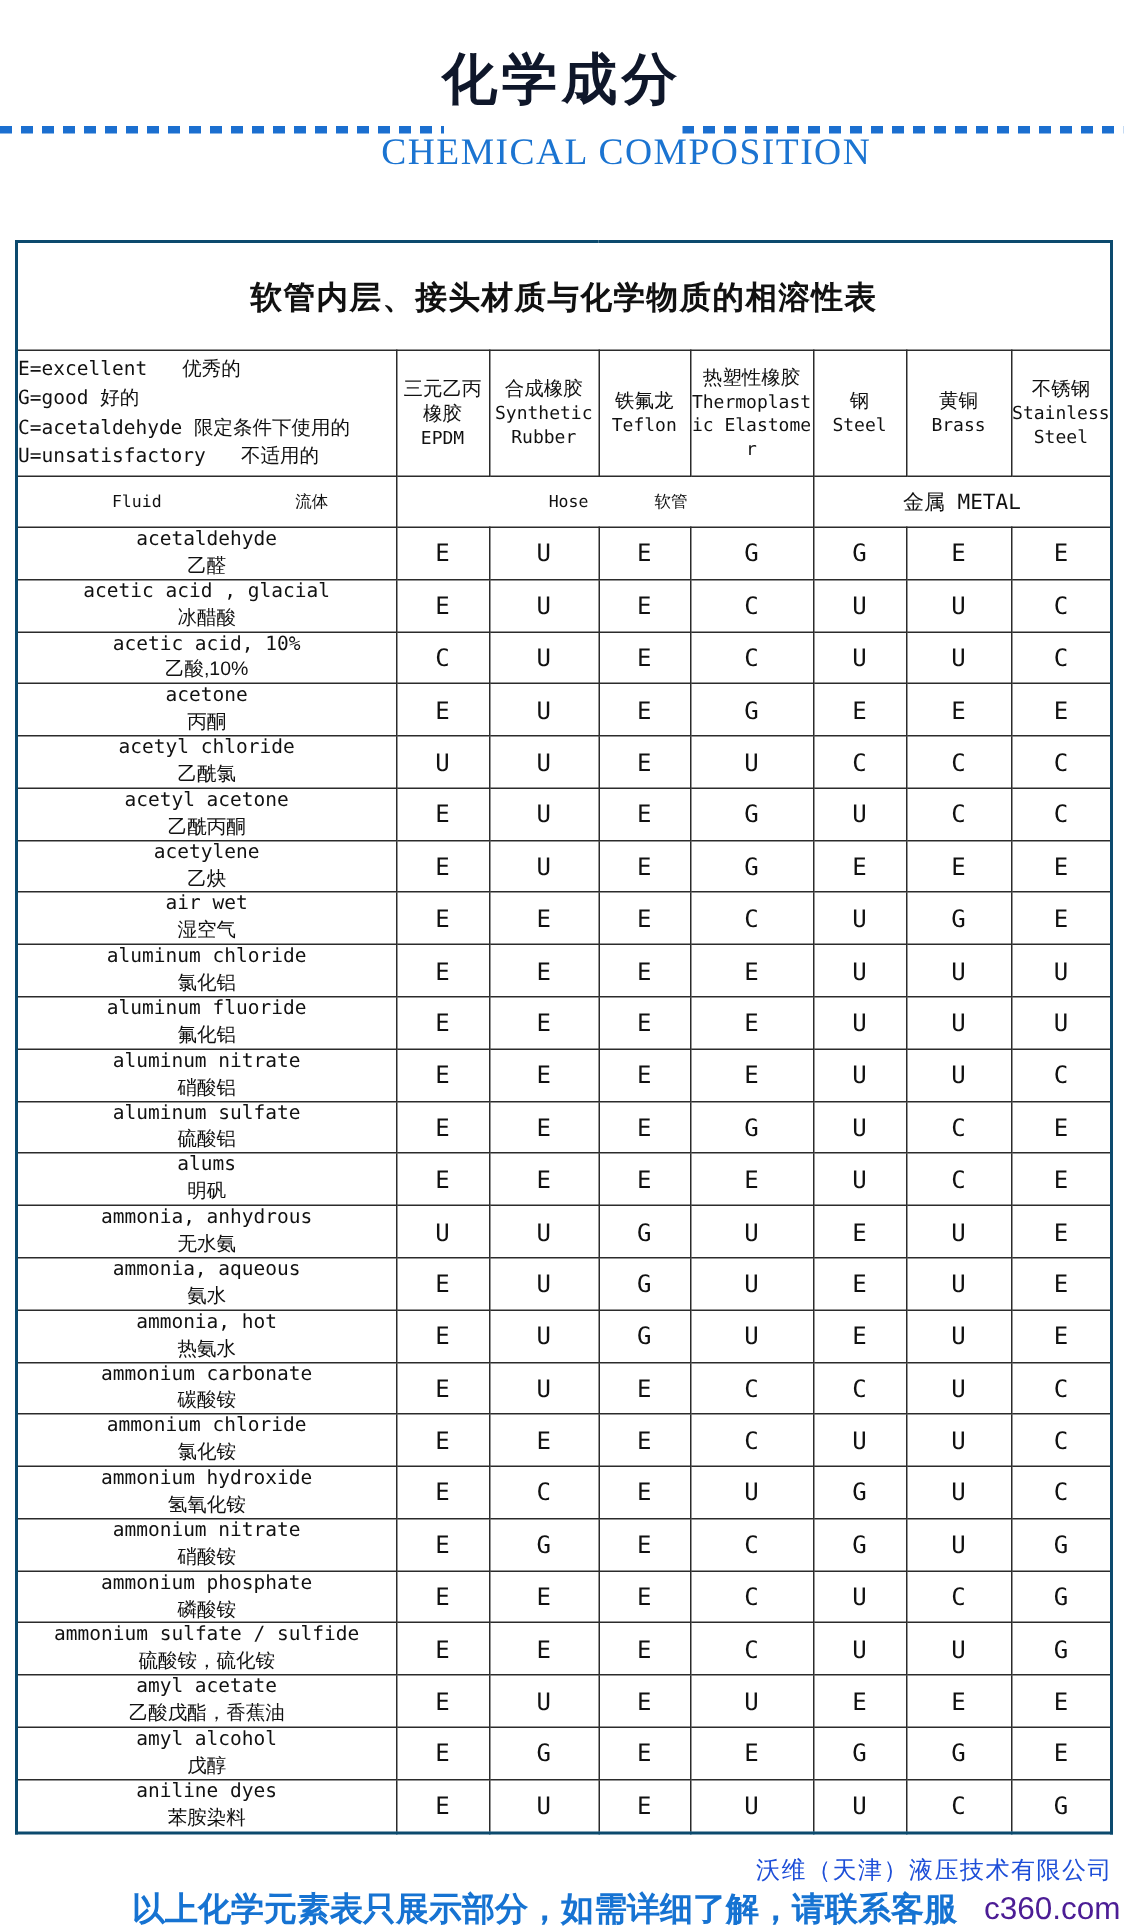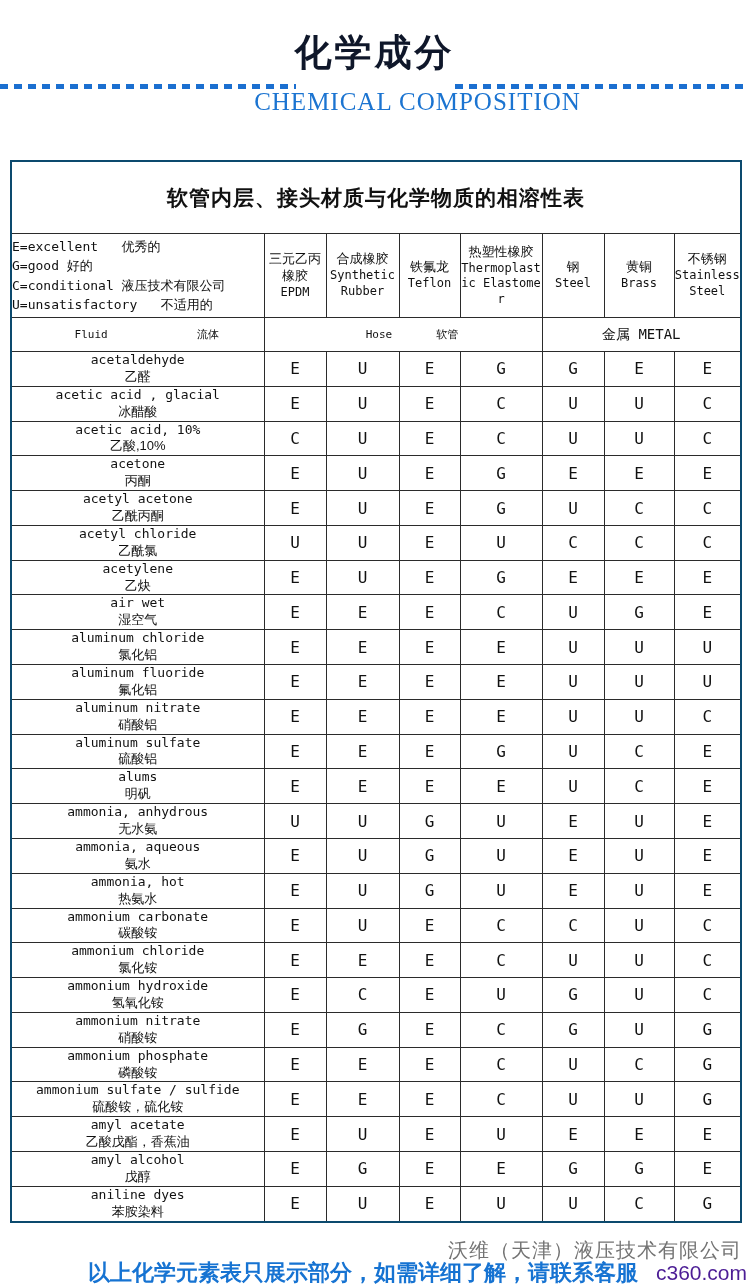--- a/index.html
+++ b/index.html
@@ -82,21 +82,21 @@
     font-size:13px; line-height:1.3;
   }
   .name-cell .zh { font-size:13px; line-height:1.3; }
   .rating-cell {
     font-family:"DejaVu Sans Mono", monospace;
     font-size:16px;
   }
   
   .company {
     position:absolute; top:1237px; right:7px;
-    color:#737373; font-size:20px; letter-spacing:1px;
+    color:#1d4ed8; font-size:16px; letter-spacing:1px;
     z-index:0;
   }
   .site-watermark {
     position:absolute; top:1261px; right:2px;
     color:#4c1d95; font-size:21px;
     z-index:0;
   }
   .notice {
     position:absolute; top:1258px; left:88px;
     color:#1673d2; font-size:22px; font-weight:700;
@@ -127,21 +127,21 @@
       <col style="width:67px">
     </colgroup>
     <thead>
       <tr>
         <th colspan="8" class="caption">软管内层、接头材质与化学物质的相溶性表</th>
       </tr>
       <tr id="materials-row">
         <th class="legend" id="legend-cell">
             <div>E=excellent   优秀的</div>
             <div>G=good 好的</div>
-            <div>C=conditional 液压技术有限公司</div>
+            <div>C=acetaldehyde 限定条件下使用的</div>
             <div>U=unsatisfactory   不适用的</div>
           </th>
       <th class="mat">
             <div class="mat-zh">三元乙丙橡胶</div>
             <div class="mat-en">EPDM</div>
           </th>
           <th class="mat">
             <div class="mat-zh">合成橡胶</div>
             <div class="mat-en">Synthetic Rubber</div>
           </th>
@@ -230,41 +230,41 @@
           <td class="rating-cell">E</td>
           <td class="rating-cell">U</td>
           <td class="rating-cell">E</td>
           <td class="rating-cell">G</td>
           <td class="rating-cell">E</td>
           <td class="rating-cell">E</td>
           <td class="rating-cell">E</td>
         </tr>
         <tr>
           <td class="name-cell">
+            <div class="en">acetyl chloride</div>
+            <div class="zh">乙酰氯</div>
+          </td>
+          <td class="rating-cell">U</td>
+          <td class="rating-cell">U</td>
+          <td class="rating-cell">E</td>
+          <td class="rating-cell">U</td>
+          <td class="rating-cell">C</td>
+          <td class="rating-cell">C</td>
+          <td class="rating-cell">C</td>
+        </tr>
+        <tr>
+          <td class="name-cell">
             <div class="en">acetyl acetone</div>
             <div class="zh">乙酰丙酮</div>
           </td>
           <td class="rating-cell">E</td>
           <td class="rating-cell">U</td>
           <td class="rating-cell">E</td>
           <td class="rating-cell">G</td>
           <td class="rating-cell">U</td>
-          <td class="rating-cell">C</td>
-          <td class="rating-cell">C</td>
-        </tr>
-        <tr>
-          <td class="name-cell">
-            <div class="en">acetyl chloride</div>
-            <div class="zh">乙酰氯</div>
-          </td>
-          <td class="rating-cell">U</td>
-          <td class="rating-cell">U</td>
-          <td class="rating-cell">E</td>
-          <td class="rating-cell">U</td>
-          <td class="rating-cell">C</td>
           <td class="rating-cell">C</td>
           <td class="rating-cell">C</td>
         </tr>
         <tr>
           <td class="name-cell">
             <div class="en">acetylene</div>
             <div class="zh">乙炔</div>
           </td>
           <td class="rating-cell">E</td>
           <td class="rating-cell">U</td>

